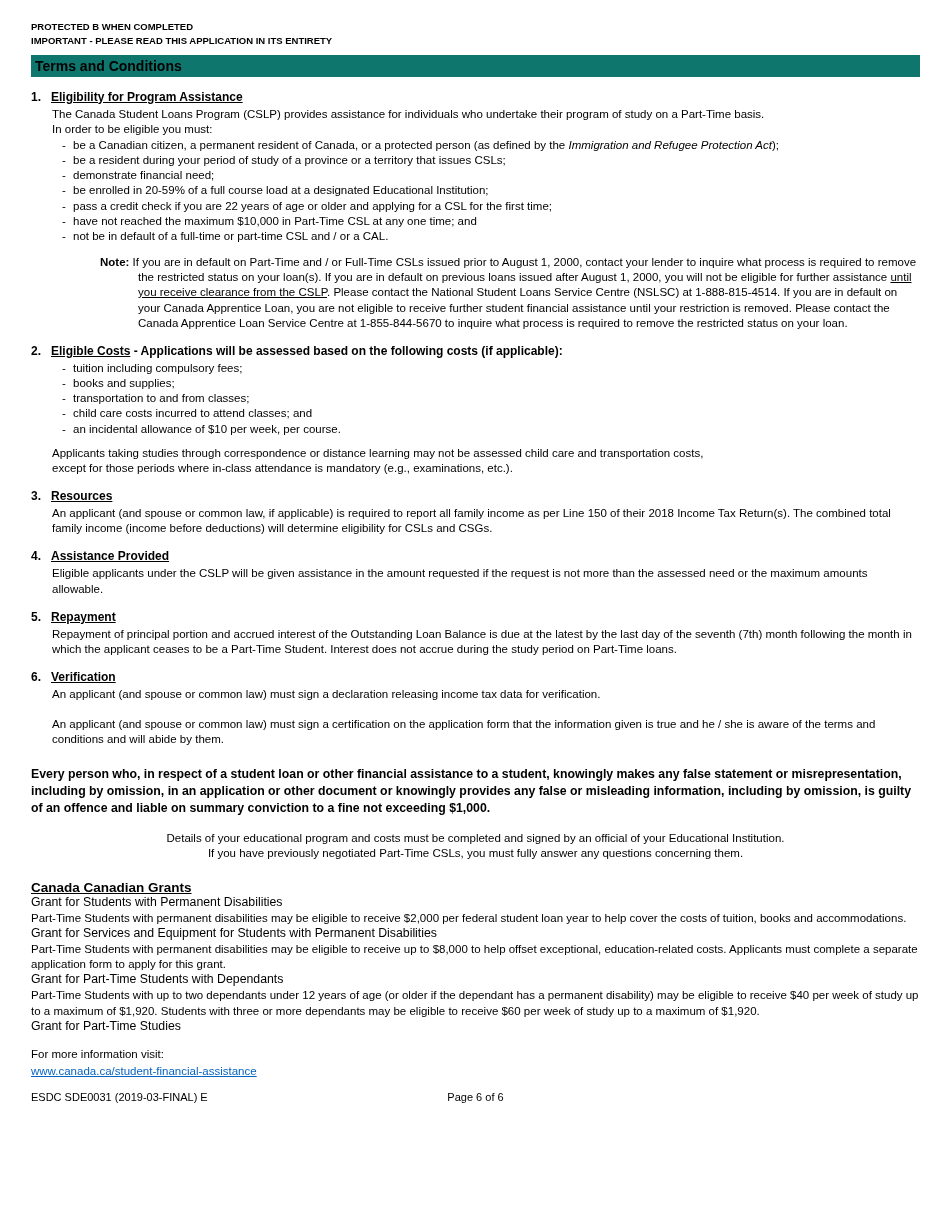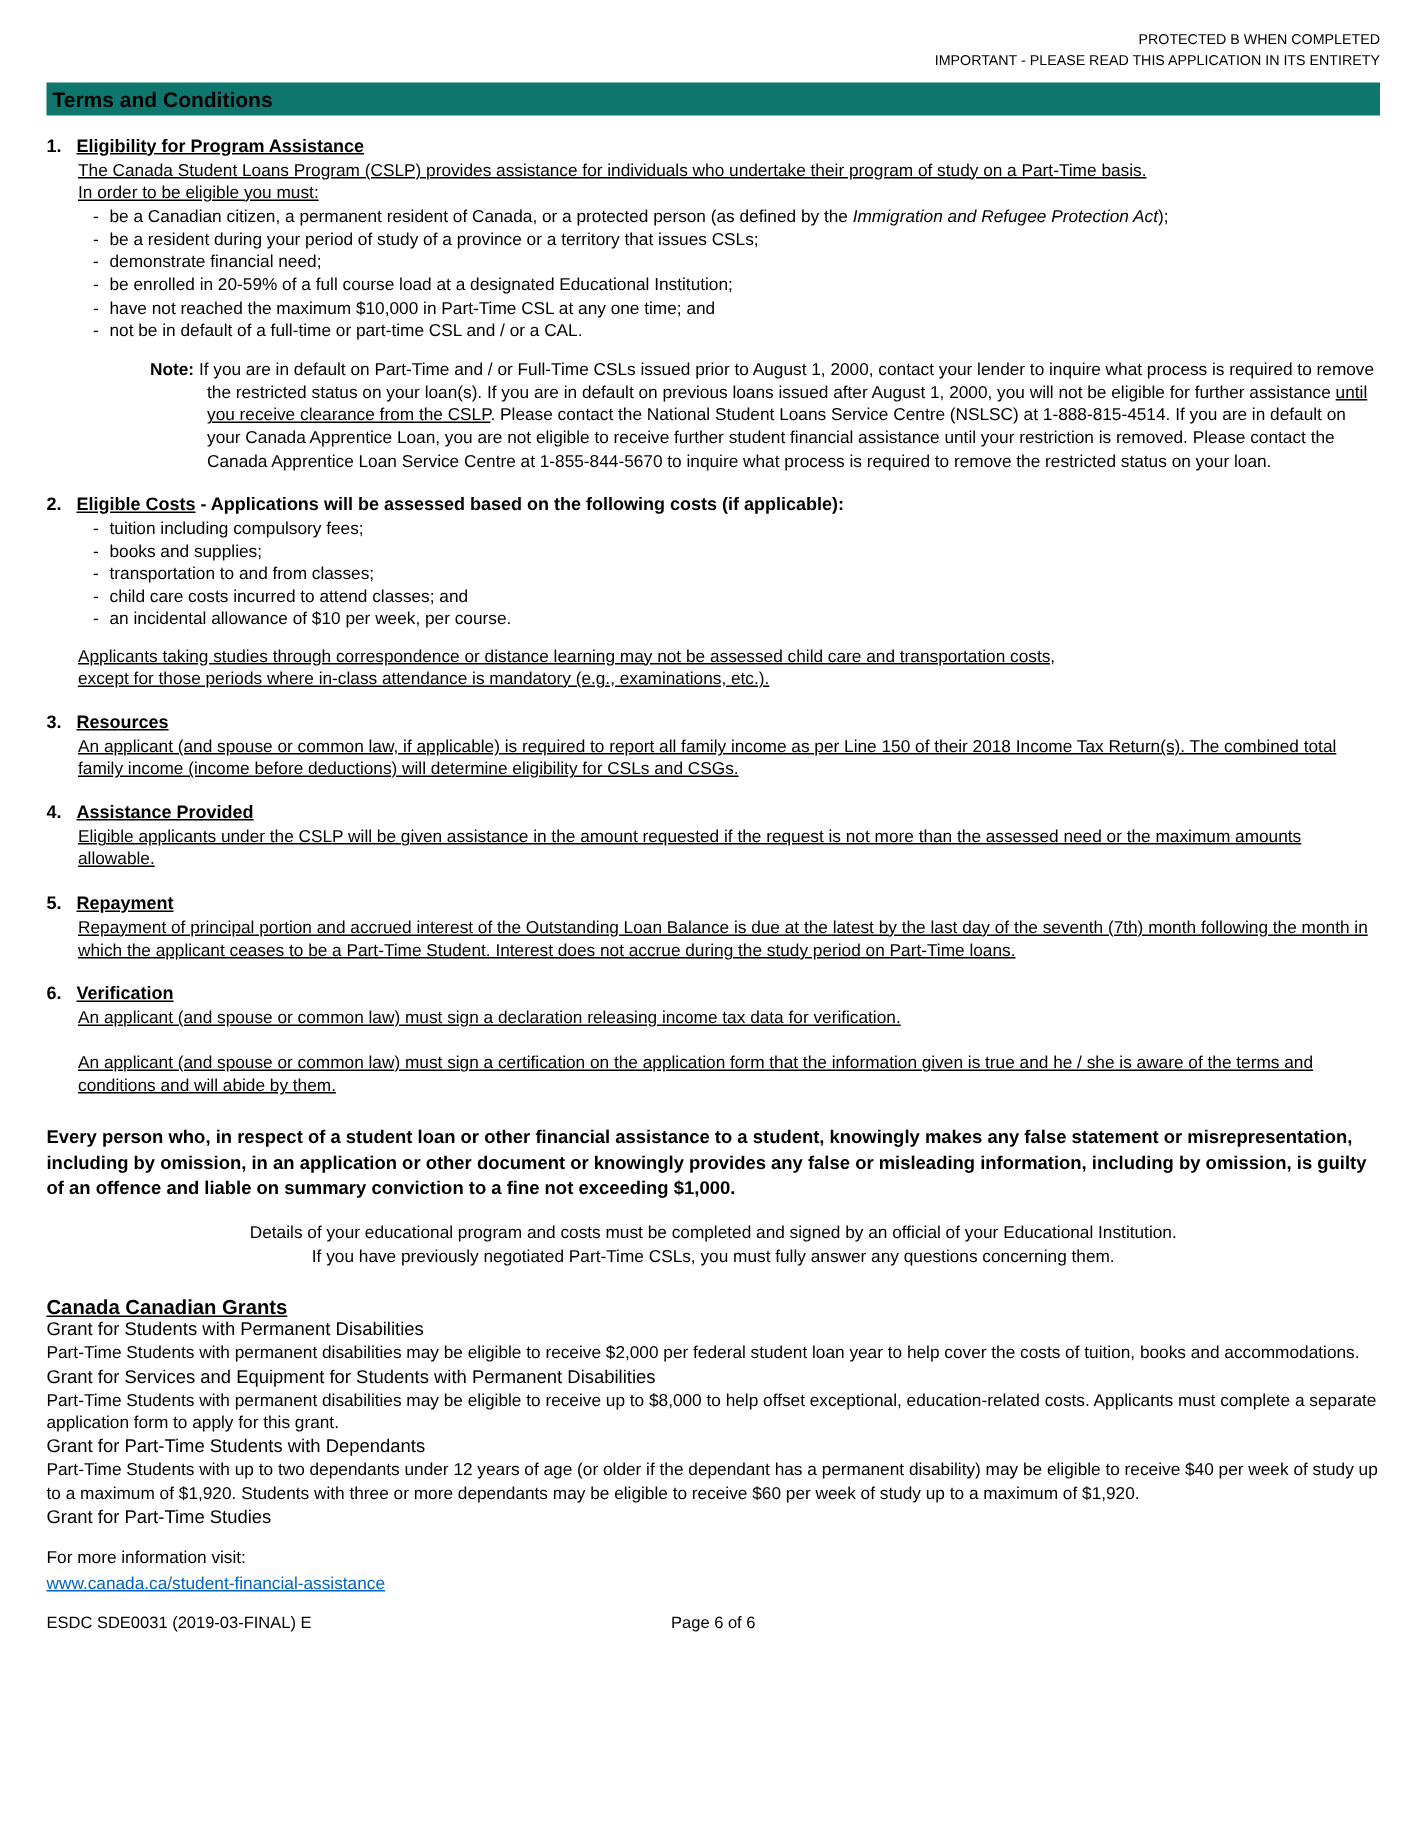--- a/index.html
+++ b/index.html
@@ -1,32 +1,32 @@
 <!DOCTYPE html>
 <html><head>
 <meta charset="utf-8">
 <style>
   * { box-sizing: border-box; }
   html, body { margin: 0; padding: 0; background: #ffffff; }
   body { font-family: "Liberation Sans", sans-serif; color: #000; }
   .page { width: 950px; min-height: 1230px; padding: 20px 30px 10px 31px; background: #fff; }
 
-  .notices { text-align: right; font-size: 9.5px; font-weight: normal; line-height: 1.5; }
+  .notices { font-size: 9.5px; font-weight: bold; line-height: 1.5; }
 
   .title-bar { background: #0f766e; font-size: 14px; font-weight: bold; padding: 3px 6px 3px 4px; margin-top: 6px; }
 
   .section { margin-top: 13px; }
   .sec-heading { font-size: 12px; font-weight: bold; }
   .sec-num { display: inline-block; width: 20px; }
   .underline { text-decoration: underline; }
   .italic { font-style: italic; }
   .bold { font-weight: bold; }
 
   .sec-body { margin-left: 21px; font-size: 11.5px; line-height: 1.32; margin-top: 3px; }
-  .sec-body p { margin: 0; text-decoration: underline; }
+  .sec-body p { margin: 0; }
   .bullets { margin-top: 1px; }
   .bullet { display: flex; margin-left: 10px; }
   .bullet::before { content: "-"; width: 11px; flex-shrink: 0; }
 
   .note { margin-top: 11px; padding-left: 38px; text-indent: -38px; margin-left: 48px; }
   .after-bullets { margin-top: 9px; }
   .para-gap { margin-top: 15px !important; }
 
   .warning { font-weight: bold; font-size: 12.3px; line-height: 1.38; margin-top: 18px; }
   .details { margin-top: 14px; font-size: 11.5px; line-height: 1.35; }
@@ -64,20 +64,23 @@
             <span><span>be a Canadian citizen, a permanent resident of Canada, or a protected person (as defined by the </span><span class="italic">Immigration and Refugee Protection Act</span><span>);</span></span>
           </div>
         <div class="bullet">
             <span>be a resident during your period of study of a province or a territory that issues CSLs;</span>
           </div>
         <div class="bullet">
             <span>demonstrate financial need;</span>
           </div>
         <div class="bullet">
             <span>be enrolled in 20-59% of a full course load at a designated Educational Institution;</span>
+          </div>
+        <div class="bullet">
+            <span>pass a credit check if you are 22 years of age or older and applying for a CSL for the first time;</span>
           </div>
         <div class="bullet">
             <span>have not reached the maximum $10,000 in Part-Time CSL at any one time; and</span>
           </div>
         <div class="bullet">
             <span>not be in default of a full-time or part-time CSL and / or a CAL.</span>
           </div>
       </div>
       <div class="note"><span class="bold">Note:</span>
         <span><span>If you are in default on Part-Time and / or Full-Time CSLs issued prior to August 1, 2000, contact your lender to inquire what process is required to remove the restricted status on your loan(s). If you are in default on previous loans issued after August 1, 2000, you will not be eligible for further assistance </span><span class="underline">until you receive clearance from the CSLP</span><span>. Please contact the National Student Loans Service Centre (NSLSC) at 1-888-815-4514. If you are in default on your Canada Apprentice Loan, you are not eligible to receive further student financial assistance until your restriction is removed. Please contact the Canada Apprentice Loan Service Centre at 1-855-844-5670 to inquire what process is required to remove the restricted status on your loan.</span></span>

